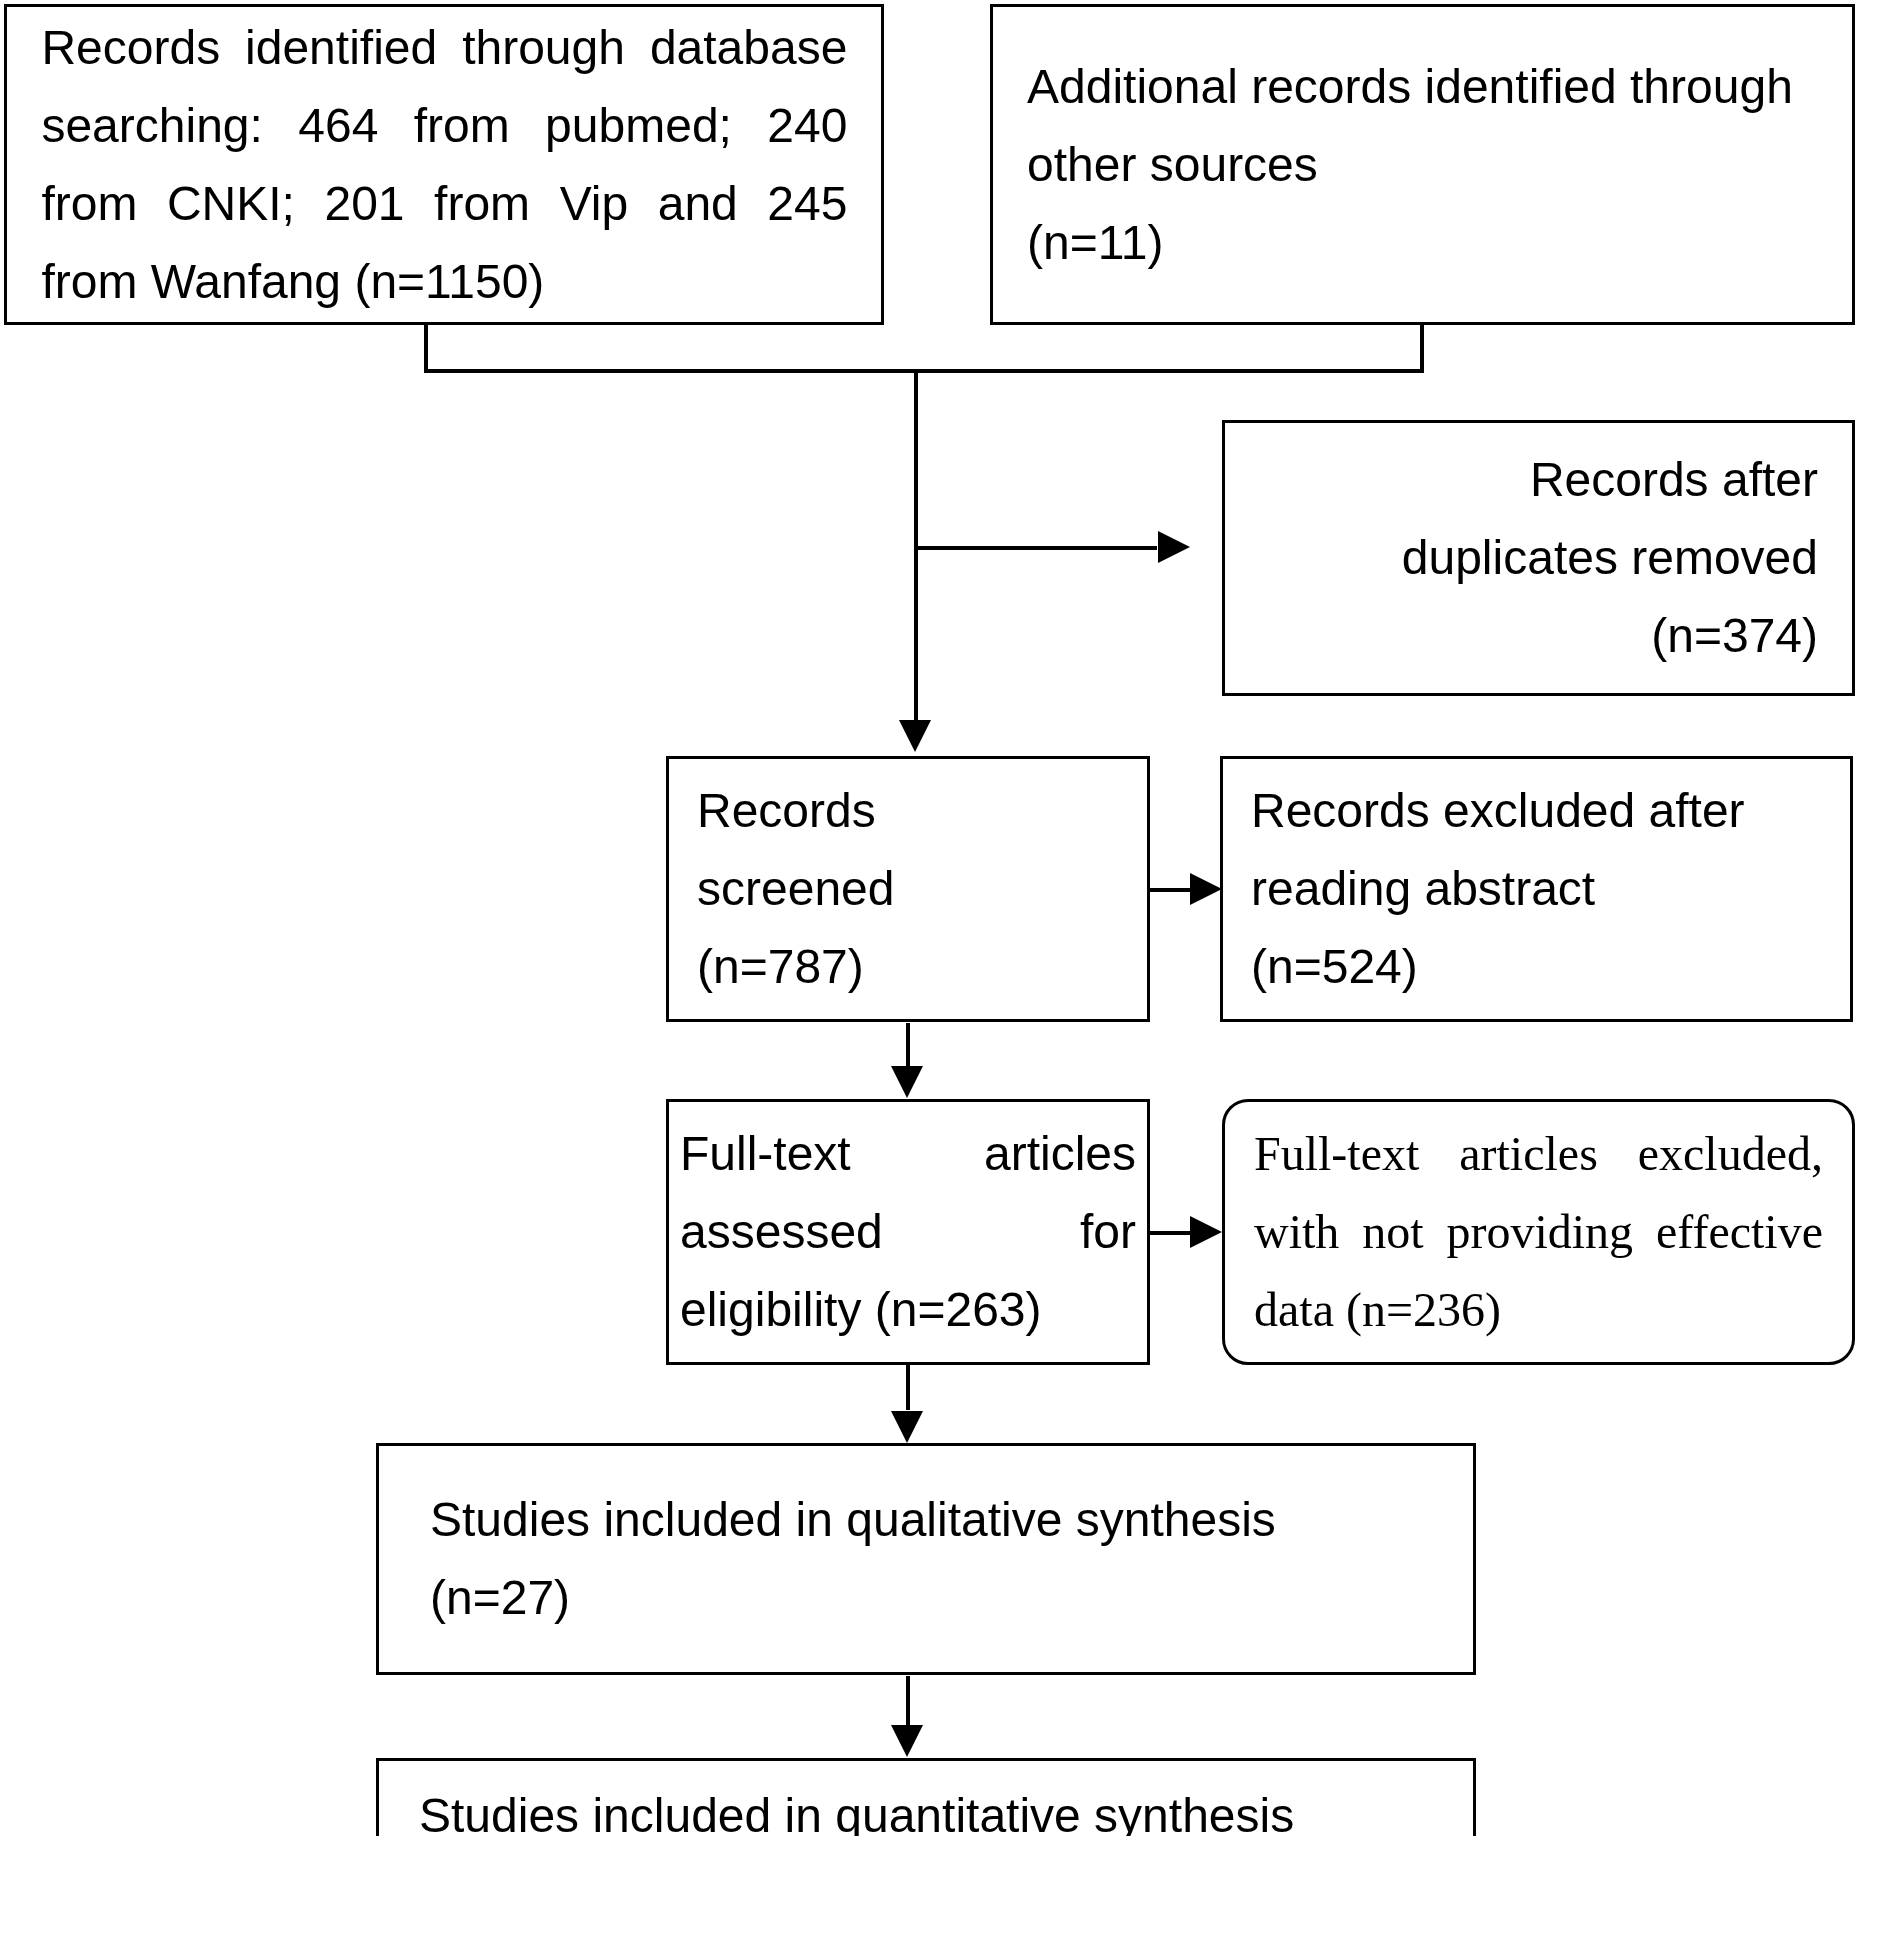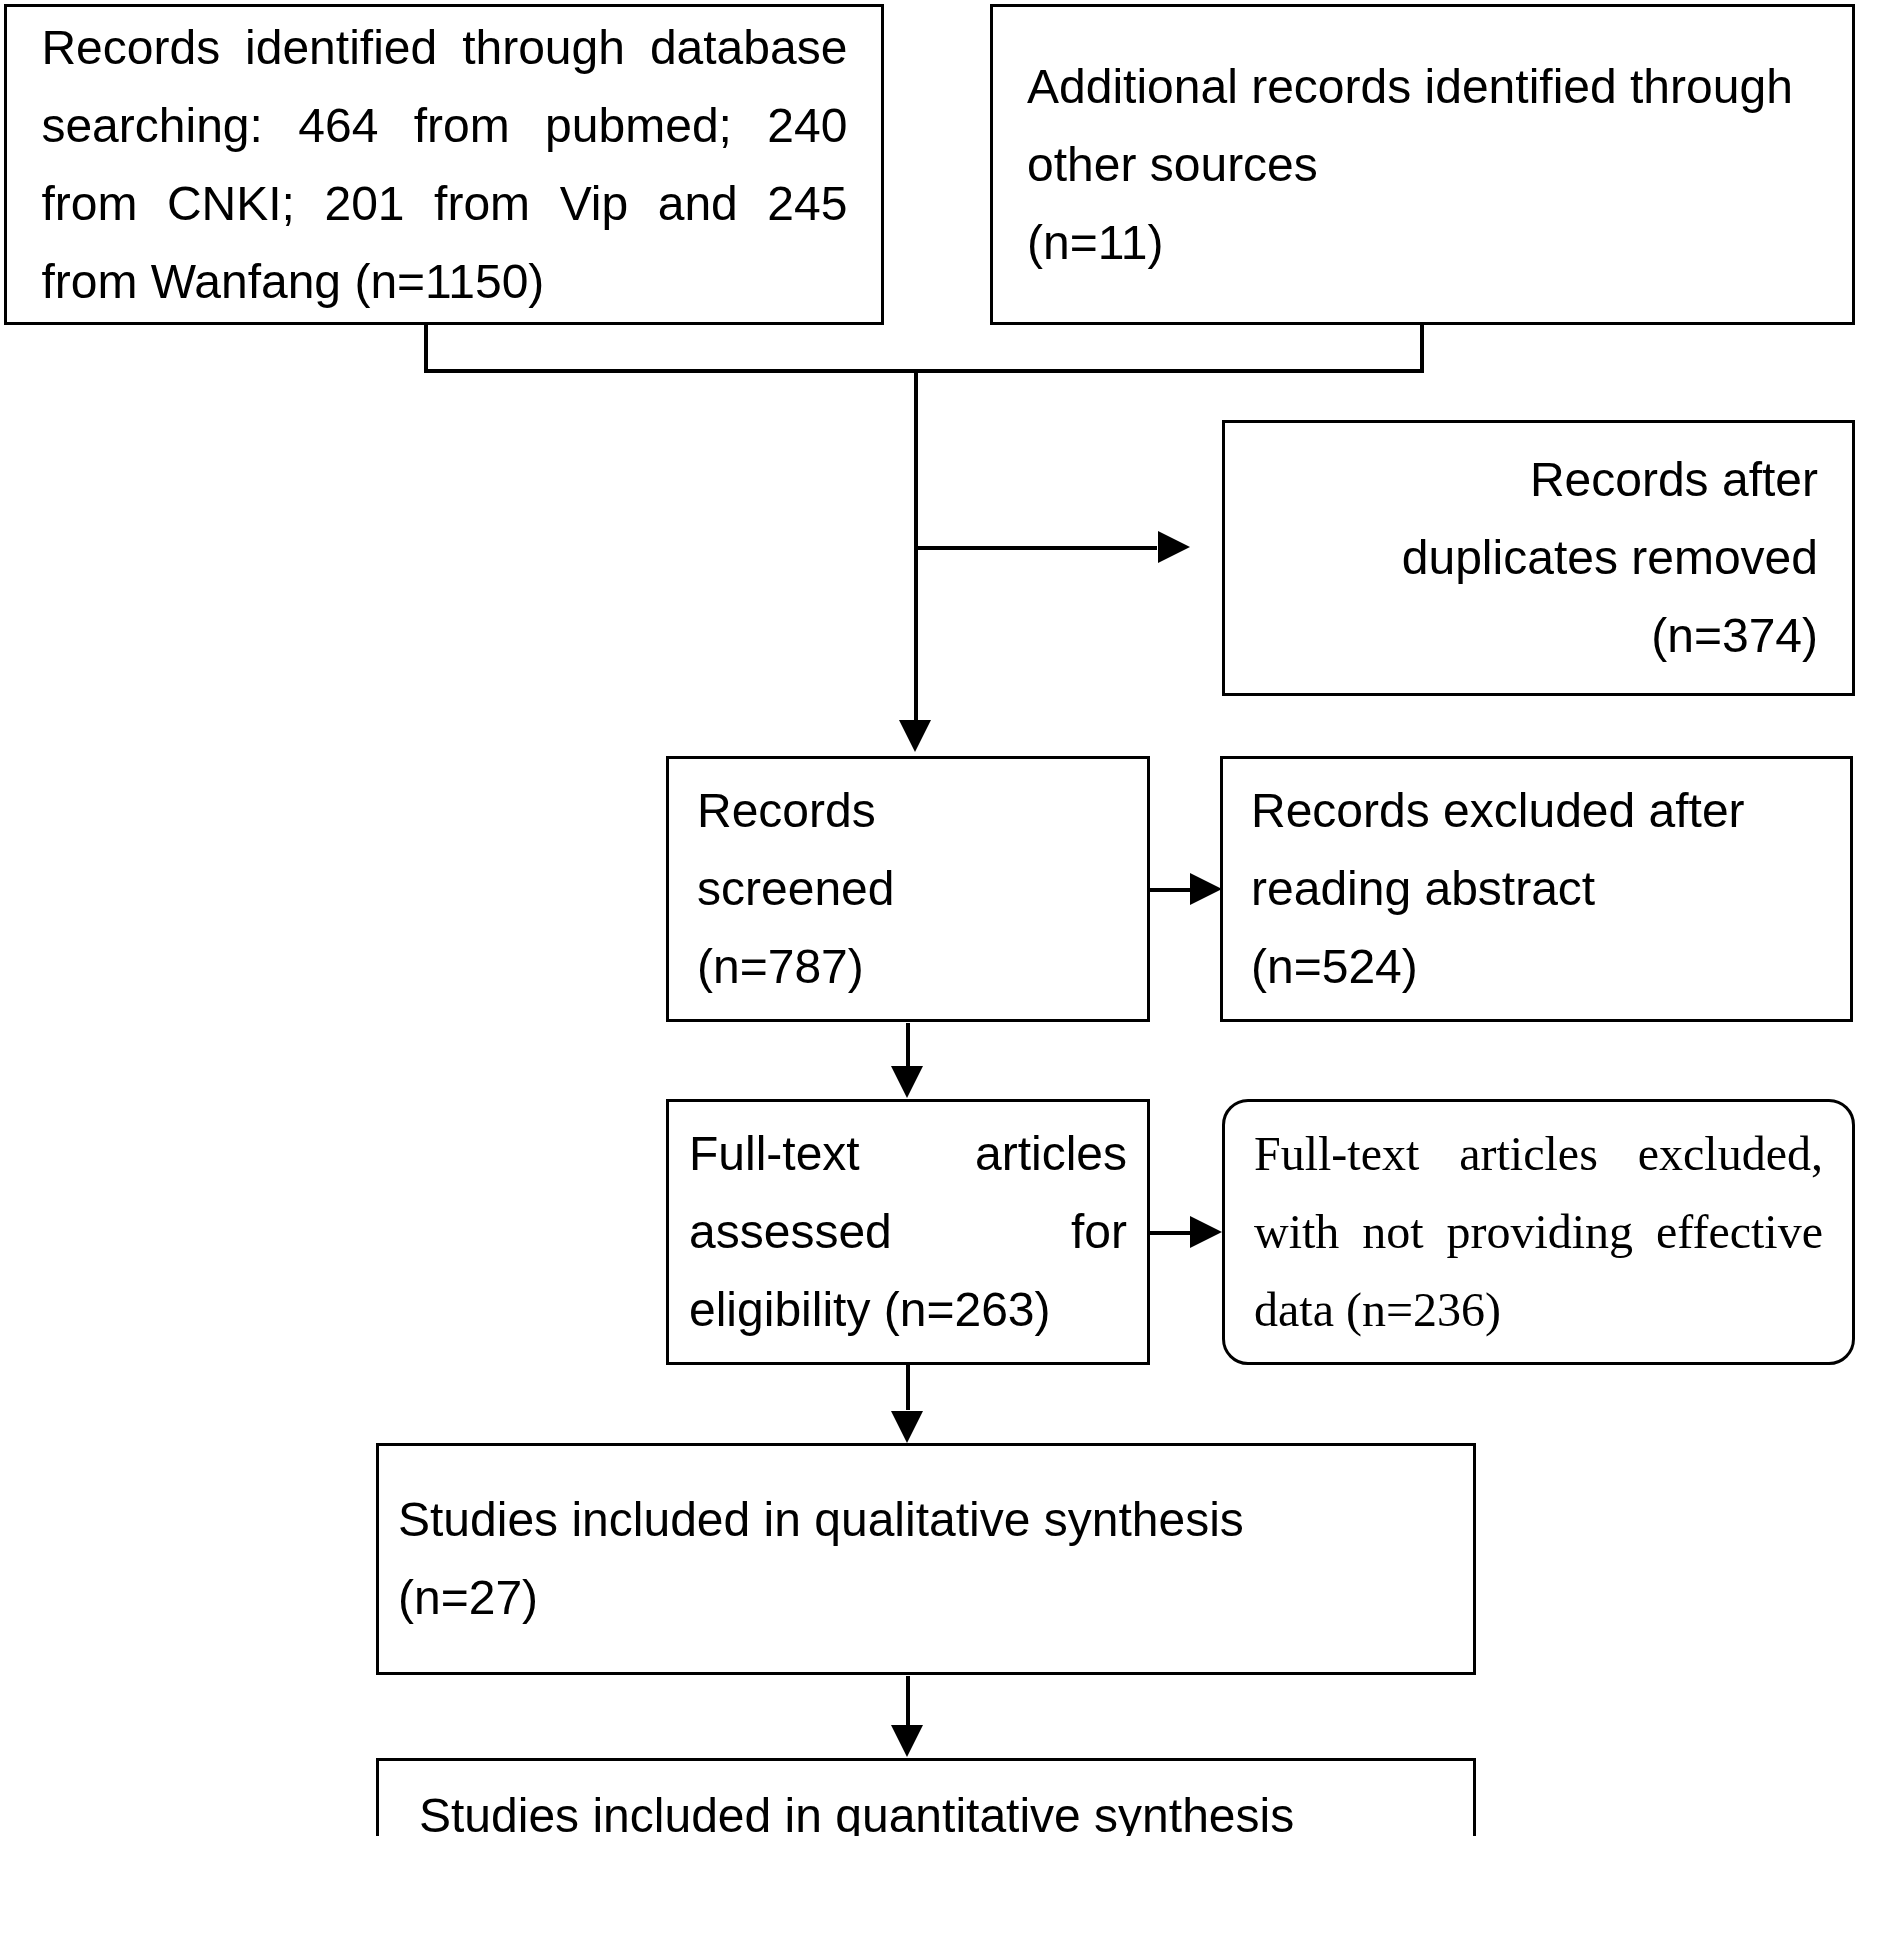--- a/index.html
+++ b/index.html
@@ -108,35 +108,35 @@
 
   <div class="node al-center" style="left:1220px; top:756px; width:633px; height:266px; padding:0 28px;">
     <span class="txt">Records excluded after
 reading abstract
 (n=524)</span>
   </div>
 
   <div class="vline" style="left:906px; top:1023px; height:43px;"></div>
   <div class="arrow-down" style="left:891px; top:1066px;"></div>
 
-  <div class="node al-just" style="left:666px; top:1099px; width:484px; height:266px; padding:0 20px;">
+  <div class="node al-just" style="left:666px; top:1099px; width:484px; height:266px; padding:0 11px;">
     <span class="txt">Full-text articles assessed for eligibility (n=263)</span>
   </div>
 
   <div class="hline" style="left:1150px; top:1231px; width:40px;"></div>
   <div class="arrow-right" style="left:1190px; top:1216px;"></div>
 
   <div class="node al-just serif" style="left:1222px; top:1099px; width:633px; height:266px; padding:0 29px;border-radius:26px;">
     <span class="txt">Full-text articles excluded, with not providing effective data (n=236)</span>
   </div>
 
   <div class="vline" style="left:906px; top:1365px; height:45px;"></div>
   <div class="arrow-down" style="left:891px; top:1411px;"></div>
 
-  <div class="node al-center" style="left:376px; top:1443px; width:1100px; height:232px; padding:0 19px;">
+  <div class="node al-center" style="left:376px; top:1443px; width:1100px; height:232px; padding:0 51px;">
     <span class="txt">Studies included in qualitative synthesis
 (n=27)</span>
   </div>
 
   <div class="vline" style="left:906px; top:1676px; height:50px;"></div>
   <div class="arrow-down" style="left:891px; top:1725px;"></div>
 
   <div class="node al-center" style="left:376px; top:1758px; width:1100px; height:193px; padding:0 40px;">
     <span class="txt">Studies included in quantitative synthesis
 (meta-analysis) (n=27)</span>

